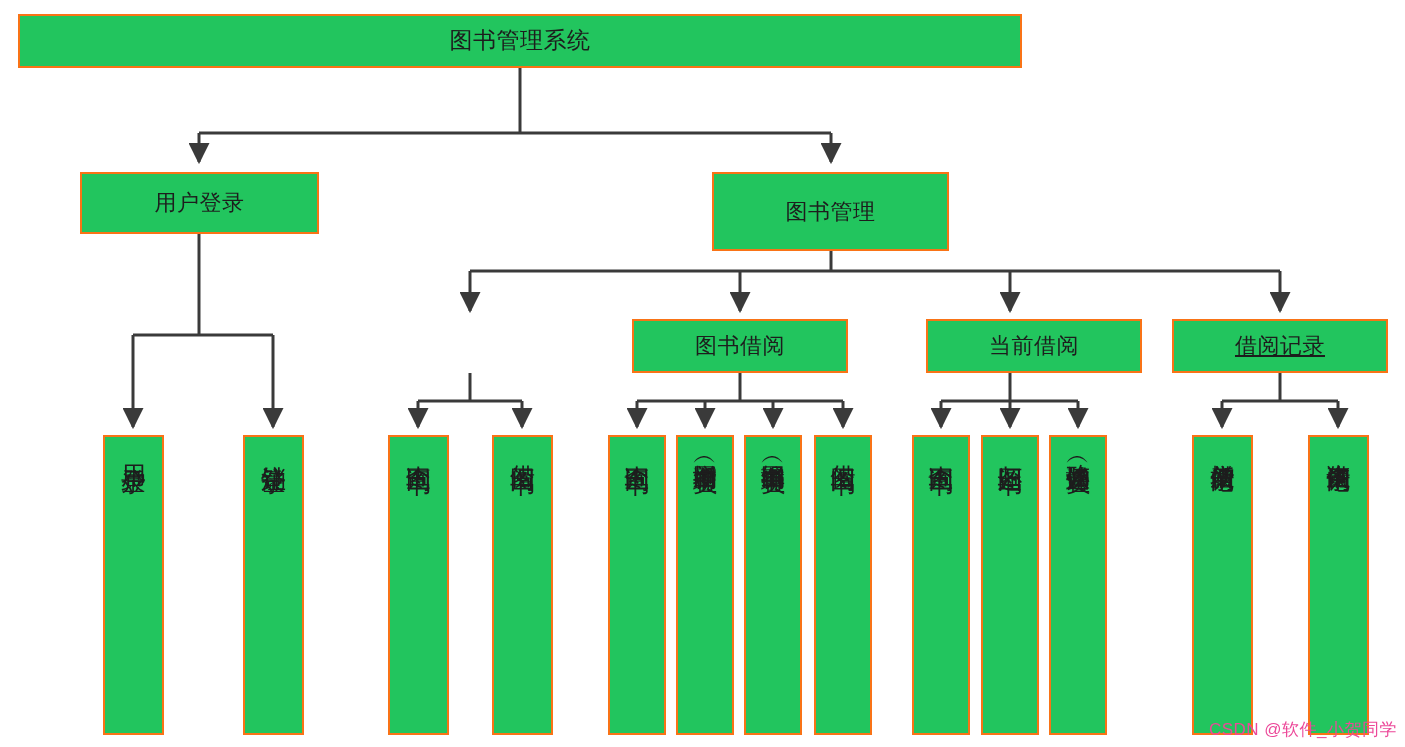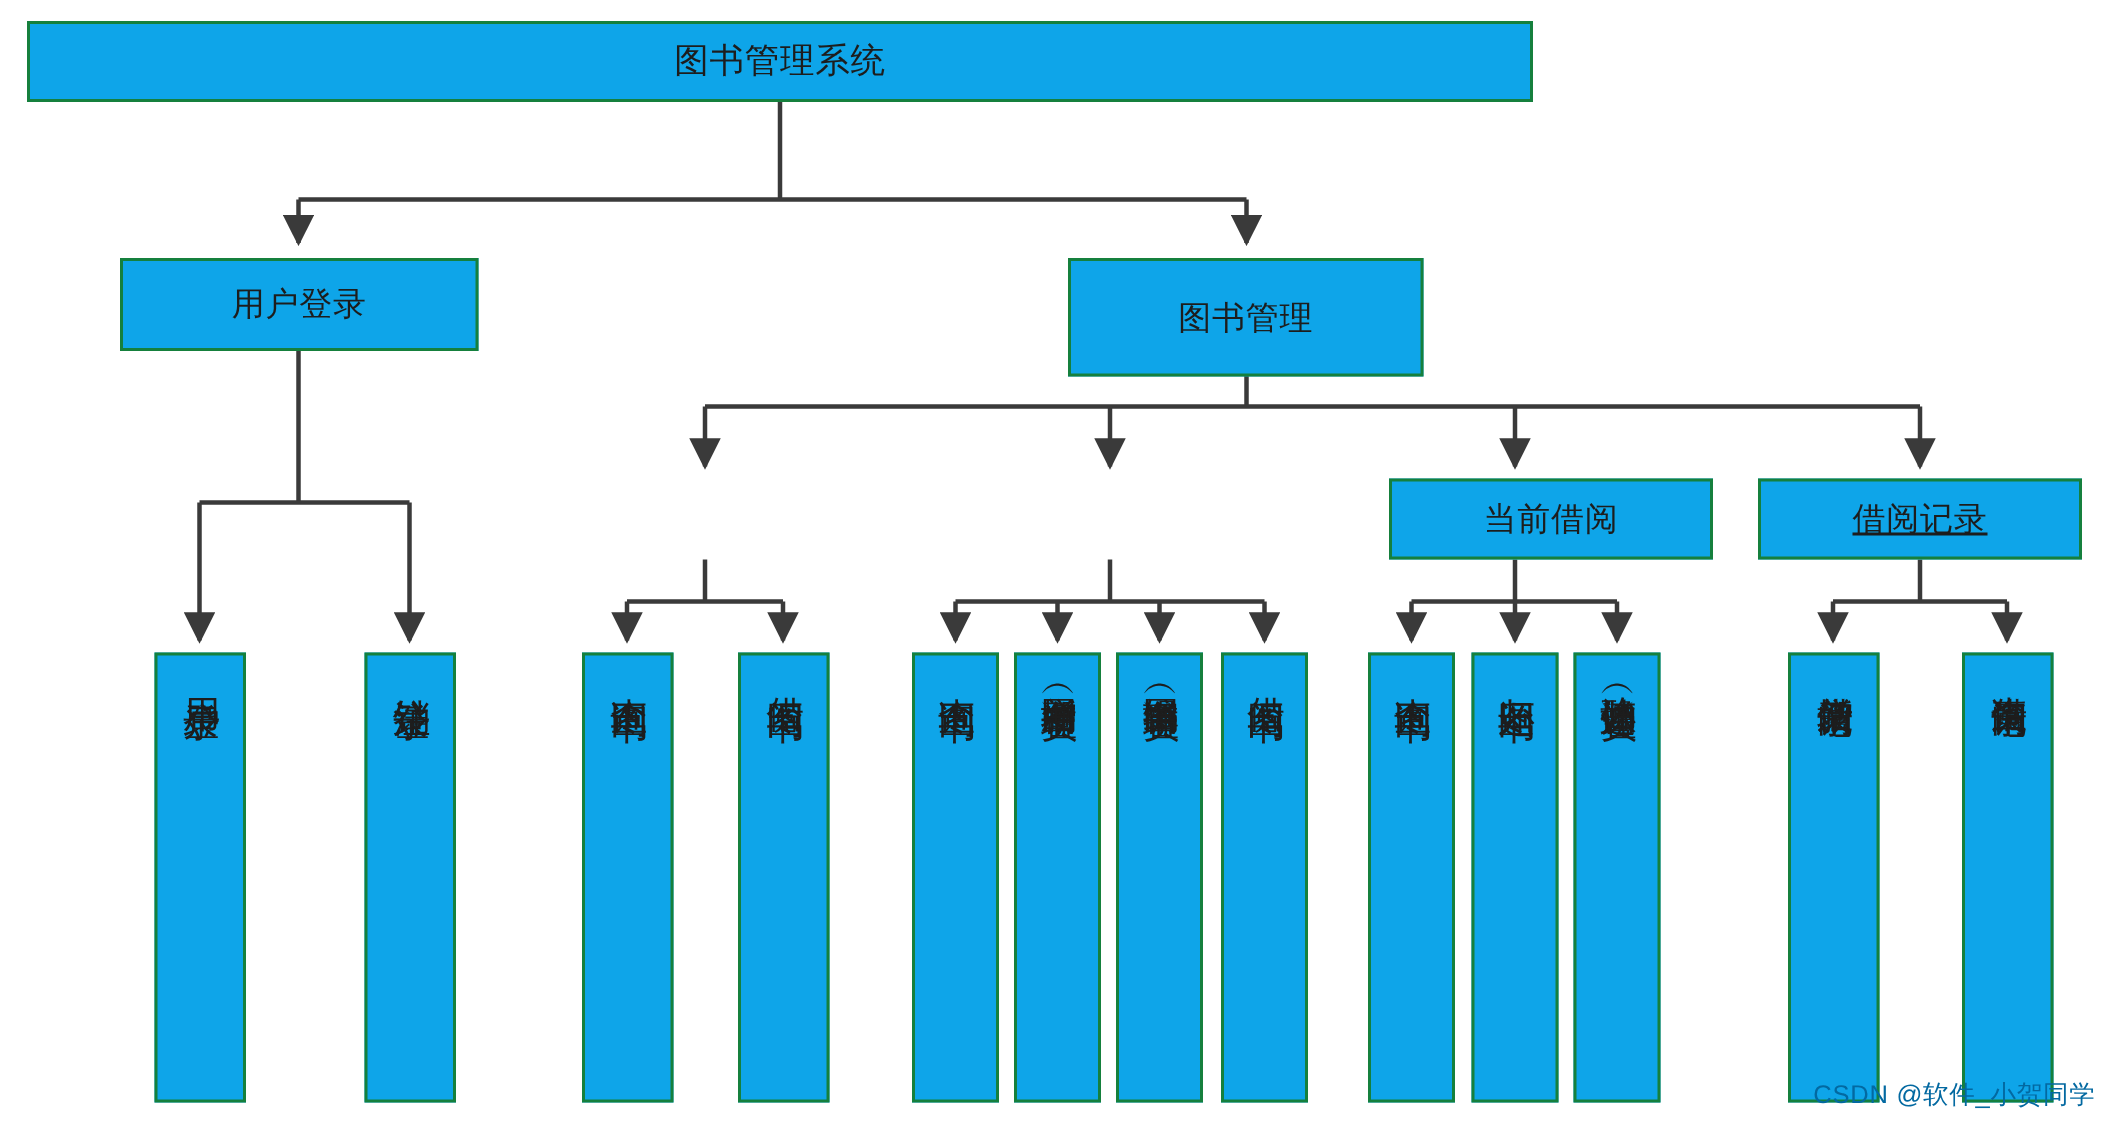--- a/index.html
+++ b/index.html
@@ -21,22 +21,22 @@
     position: absolute;
     left: 0;
     top: 0;
     width: 1405px;
     height: 747px;
     pointer-events: none;
   }
   .node {
     position: absolute;
     box-sizing: border-box;
-    border: 2px solid #15803d;
-    background: #0ea5e9;
+    border: 2px solid #f97316;
+    background: #22c55e;
     display: flex;
     align-items: center;
     justify-content: center;
     color: #1d1d1d;
   }
   .node .lbl {
     display: block;
     text-align: center;
     line-height: 1.18;
     white-space: nowrap;
@@ -65,21 +65,21 @@
   }
   .node.v.tall .lbl {
     font-size: 24px;
     letter-spacing: 1px;
   }
   #watermark {
     position: absolute;
     right: 8px;
     bottom: 6px;
     font-size: 17px;
-    color: #0369a1;
+    color: #ec4899;
     white-space: nowrap;
     letter-spacing: 0.5px;
   }
 </style>
 </head>
 <body>
 
 <div id="canvas">
 
   <svg id="wires" viewBox="0 0 1405 747">
@@ -139,20 +139,23 @@
 
   <div class="node h" style="left:80px; top:172px; width:239px; height:62px;">
     <span class="lbl">用户登录</span>
   </div>
 
   <div class="node h" style="left:712px; top:172px; width:237px; height:79px;">
     <span class="lbl">图书管理</span>
   </div>
 
 
+  <div class="node h" style="left:632px; top:319px; width:216px; height:54px;">
+    <span class="lbl">图书借阅</span>
+  </div>
 
   <div class="node h" style="left:902px; top:319px; width:216px; height:54px;margin-left:24px;">
     <span class="lbl">当前借阅</span>
   </div>
 
   <div class="node h" style="left:1172px; top:319px; width:216px; height:54px;text-decoration:underline;">
     <span class="lbl">借阅记录</span>
   </div>
 
   <div class="node v" style="left:103px; top:435px; width:61px; height:300px;">

